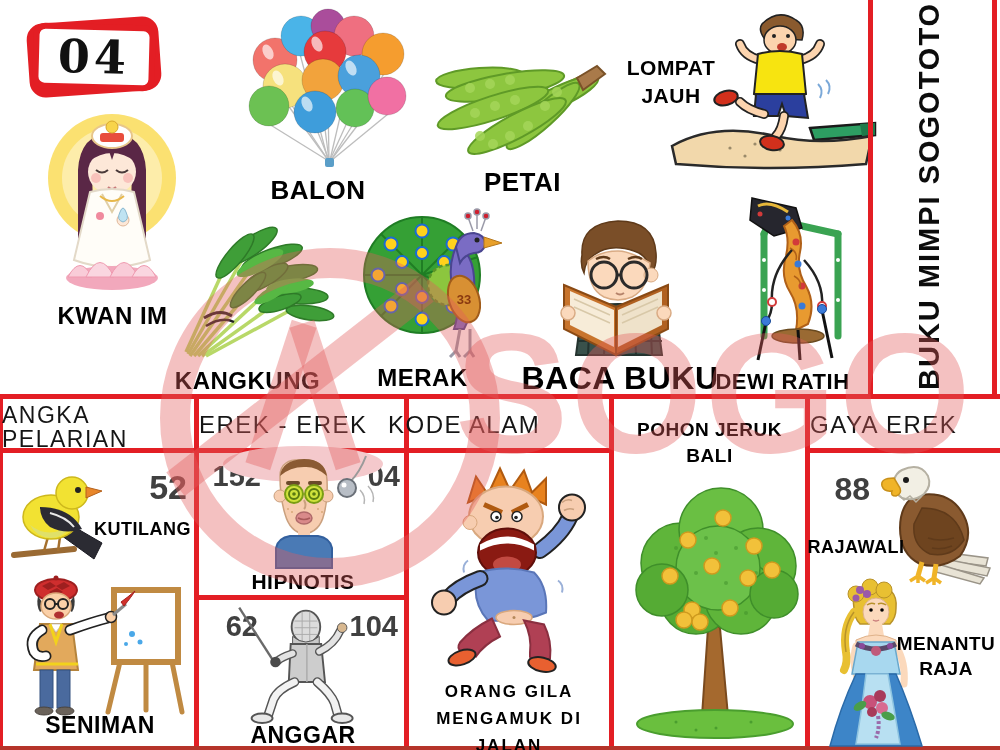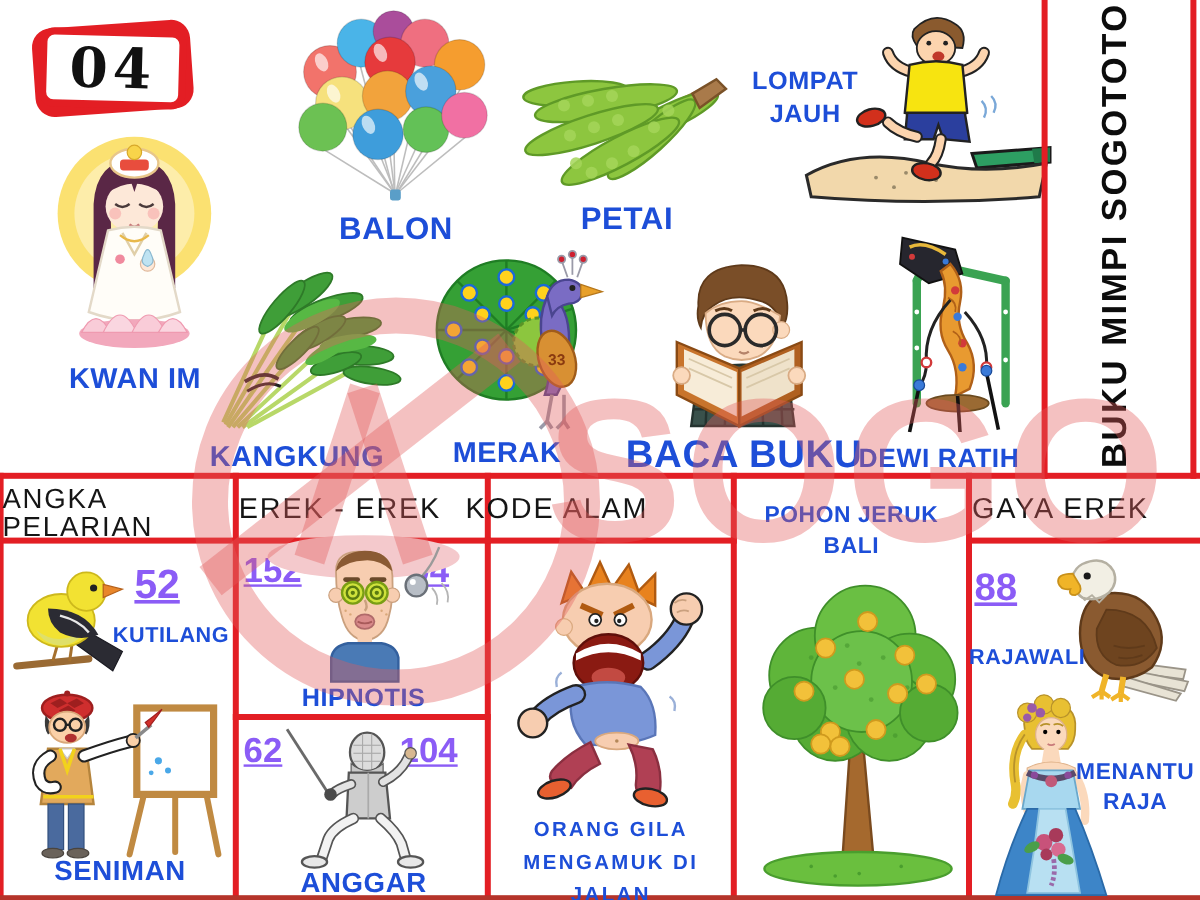--- a/index.html
+++ b/index.html
@@ -1,20 +1,20 @@
 <!DOCTYPE html>
 <html><head>
 <meta charset="utf-8">
 <style>
   html,body{margin:0;padding:0;background:#888;}
   #page{position:relative;width:1000px;height:750px;background:#ffffff;overflow:hidden;
         font-family:"Liberation Sans",sans-serif;color:#0e0e0e;}
   .rl{position:absolute;background:#e31e24;}
-  .lbl{position:absolute;font-weight:800;text-align:center;color:#1d4ed8;line-height:1.15;letter-spacing:.5px;}
-  .num{position:absolute;font-weight:800;text-align:left;color:#8b5cf6;text-decoration:underline;}
+  .lbl{position:absolute;font-weight:800;text-align:center;color:#000000;line-height:1.15;letter-spacing:.5px;}
+  .num{position:absolute;font-weight:800;text-align:right;color:#404040;}
   .hdr{position:absolute;font-weight:400;text-align:left;color:#151515;letter-spacing:1.5px;line-height:1.05;}
   svg{position:absolute;overflow:visible;}
   
   .badge{position:absolute;left:28px;top:20px;width:132px;height:74px;}
   .badge .bg{position:absolute;inset:0;background:#e31e24;border-radius:16px;transform:rotate(-4deg);}
   .badge .fg{position:absolute;inset:4px 5px;background:#fff;border:6px solid #e31e24;border-radius:12px;
              transform:rotate(1.5deg);display:flex;align-items:center;justify-content:center;}
   .badge .digits{font-family:"DejaVu Serif",serif;font-weight:bold;font-size:46px;letter-spacing:4px;color:#111;}
   
   .side-title{position:absolute;left:745px;top:178px;width:380px;height:44px;
@@ -102,21 +102,21 @@
     </g>
     <g fill="rgba(255,255,255,.65)">
       <ellipse cx="43" cy="44" rx="5" ry="8" transform="rotate(-25 43 44)"></ellipse>
       <ellipse cx="92" cy="36" rx="5" ry="8" transform="rotate(-25 92 36)"></ellipse>
       <ellipse cx="53" cy="70" rx="5" ry="8" transform="rotate(-25 53 70)"></ellipse>
       <ellipse cx="126" cy="60" rx="5" ry="8" transform="rotate(-25 126 60)"></ellipse>
       <ellipse cx="82" cy="96" rx="5" ry="8" transform="rotate(-25 82 96)"></ellipse>
     </g>
     <rect x="100" y="150" width="9" height="9" rx="2" fill="#5a9ec8"></rect>
   </svg>
-  <div class="lbl" style="left:225px;top:176px;width:210px;font-size:26px">BALON</div>
+  <div class="lbl" style="left:213px;top:176px;width:210px;font-size:26px">BALON</div>
 
   <svg style="left:425px;top:48px" width="195" height="122" viewBox="0 0 195 122">
     <g stroke="#9a7a3a" stroke-width="2" fill="none">
       <path d="M120 45 L165 24"></path>
         <path d="M110 60 L165 26"></path>
         <path d="M130 70 L166 28"></path>
     </g>
     <g stroke="#5f9a27" stroke-width="2" fill="#8dc63f">
       <ellipse cx="55" cy="30" rx="44" ry="10" transform="rotate(-4 55 30)"></ellipse>
       <ellipse cx="80" cy="38" rx="60" ry="12" transform="rotate(-10 80 38)"></ellipse>

